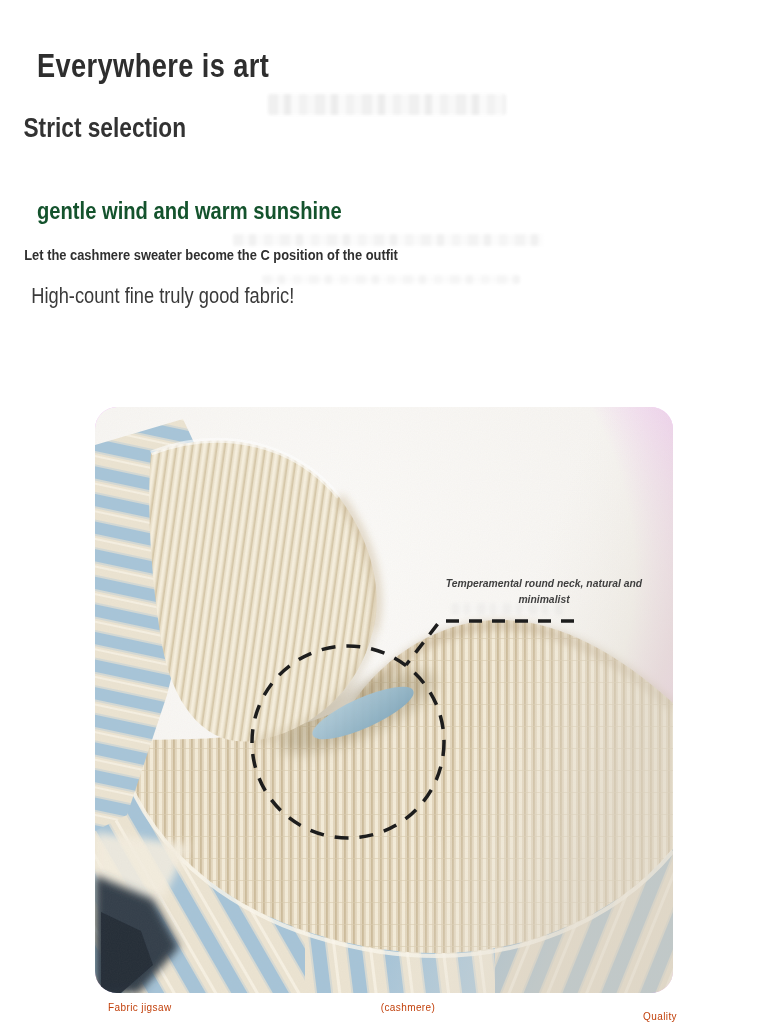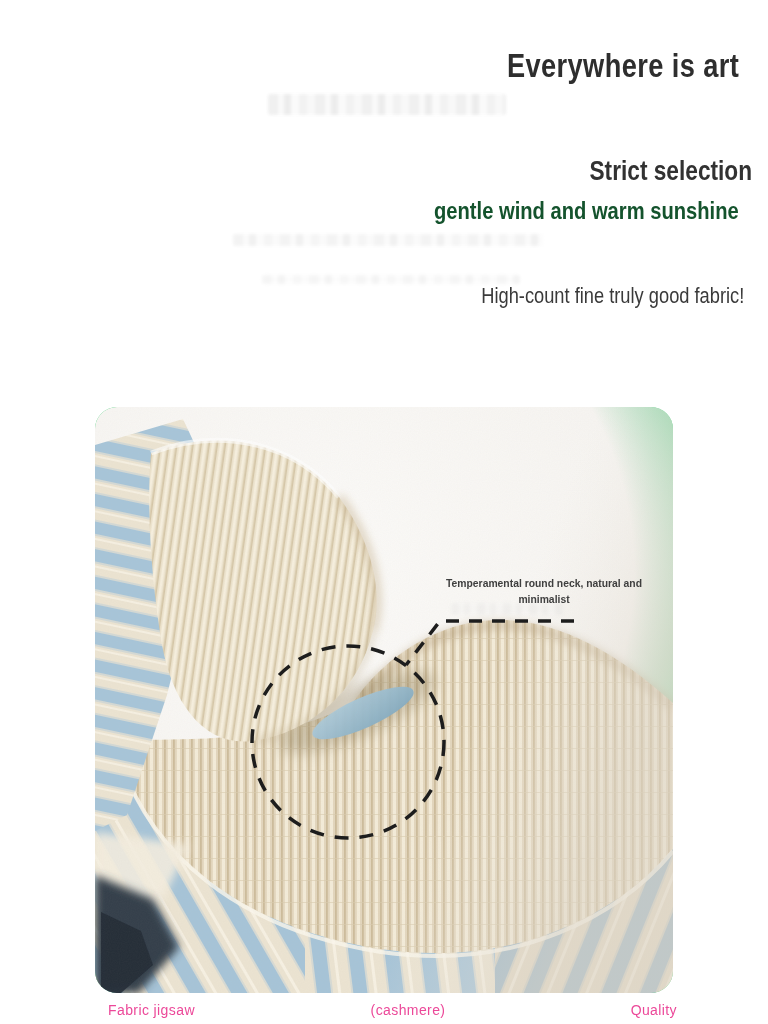--- a/index.html
+++ b/index.html
@@ -1,53 +1,53 @@
 <!DOCTYPE html>
 <html><head>
 <meta charset="utf-8">
 <style>
   html,body{margin:0;padding:0;background:#ffffff;}
   body{width:768px;height:1024px;position:relative;font-family:"Liberation Sans",sans-serif;overflow:hidden;}
   .page{position:absolute;inset:0;width:768px;height:1024px;background:#ffffff;}
 
-  .center-text{position:absolute;left:8px;right:0;text-align:right;color:#2e2e2e;}
+  .center-text{position:absolute;left:8px;right:0;text-align:left;color:#2e2e2e;}
   .cond{display:inline-block;white-space:nowrap;transform-origin:50% 50%;}
 
   .h1{top:46px;font-size:34px;font-weight:bold;letter-spacing:.5px;}
   .h1 .cond{transform:scaleX(.80);}
-  .h2{top:113px;font-size:27px;font-weight:bold;color:#323232;margin-top:43px;}
+  .h2{top:113px;font-size:27px;font-weight:bold;color:#323232;}
   .h2 .cond{transform:scaleX(.84);}
   .h3{top:197px;font-size:24px;font-weight:bold;color:#14532d;}
   .h3 .cond{transform:scaleX(.84);}
   .small-note{top:247px;font-size:14px;font-weight:bold;color:#303030;}
   .small-note .cond{transform:scaleX(.92);}
   .h4{top:284px;font-size:21.5px;font-weight:normal;color:#3a3a3a;}
   .h4 .cond{transform:scaleX(.85);}
   .h5{top:328px;font-size:18.5px;font-weight:bold;color:#3d3d3d;}
   .h5 .cond{transform:scaleX(.87);}
 
   .ghost{position:absolute;border-radius:3px;filter:blur(1.6px);
     background:repeating-linear-gradient(90deg,#e4e4e4 0 10px,#f6f6f6 10px 16px,#dedede 16px 23px,#f7f7f7 23px 31px,#e8e8e8 31px 39px,#f4f4f4 39px 47px);}
   .ghost-a{left:268px;top:94px;width:238px;height:21px;opacity:.55;}
   .ghost-b{left:233px;top:234px;width:310px;height:12px;opacity:.42;}
   .ghost-c{left:262px;top:275px;width:258px;height:9px;opacity:.34;}
 
-  .photo{position:absolute;left:95px;top:407px;width:578px;height:586px;border-radius:22px;overflow:hidden;background:#22c55e;}
+  .photo{position:absolute;left:95px;top:407px;width:578px;height:586px;border-radius:22px;overflow:hidden;background:#f0abfc;font-style:italic;}
   .photo svg{display:block;}
 
   .annotation{position:absolute;left:330px;top:168px;width:238px;text-align:center;
     font-size:11.5px;font-weight:bold;line-height:16px;color:#3f3f3f;
     transform:scaleX(.9);transform-origin:50% 0;}
   .ghost-d{left:356px;top:196px;width:112px;height:12px;opacity:.22;position:absolute;border-radius:2px;filter:blur(1.5px);
     background:repeating-linear-gradient(90deg,#d9d9d9 0 8px,#f1f1f1 8px 13px,#dcdcdc 13px 19px,#f3f3f3 19px 26px);}
 
-  .caption{position:absolute;top:1002px;font-size:14px;color:#ec4899;letter-spacing:.4px;}
+  .caption{position:absolute;top:1002px;font-size:10px;color:#c2410c;letter-spacing:.4px;}
   .caption-left{left:108px;}
   .caption-center{left:408px;transform:translateX(-50%);}
-  .caption-right{right:91px;}
+  .caption-right{right:91px;margin-top:9px;}
 </style>
 </head>
 <body>
 
 <div class="page">
 
   <div class="center-text h1">
     <span class="cond">Everywhere is art</span>
   </div>
 
@@ -56,20 +56,23 @@
   <div class="center-text h2">
     <span class="cond">Strict selection</span>
   </div>
 
   <div class="center-text h3">
     <span class="cond">gentle wind and warm sunshine</span>
   </div>
 
   <div class="ghost ghost-b"></div>
 
+  <div class="center-text small-note">
+    <span class="cond">Let the cashmere sweater become the C position of the outfit</span>
+  </div>
 
   <div class="ghost ghost-c"></div>
 
   <div class="center-text h4">
     <span class="cond">High-count fine truly good fabric!</span>
   </div>
 
 
   <div class="photo">
     <svg width="578" height="586" viewBox="0 0 578 586" xmlns="http://www.w3.org/2000/svg">

